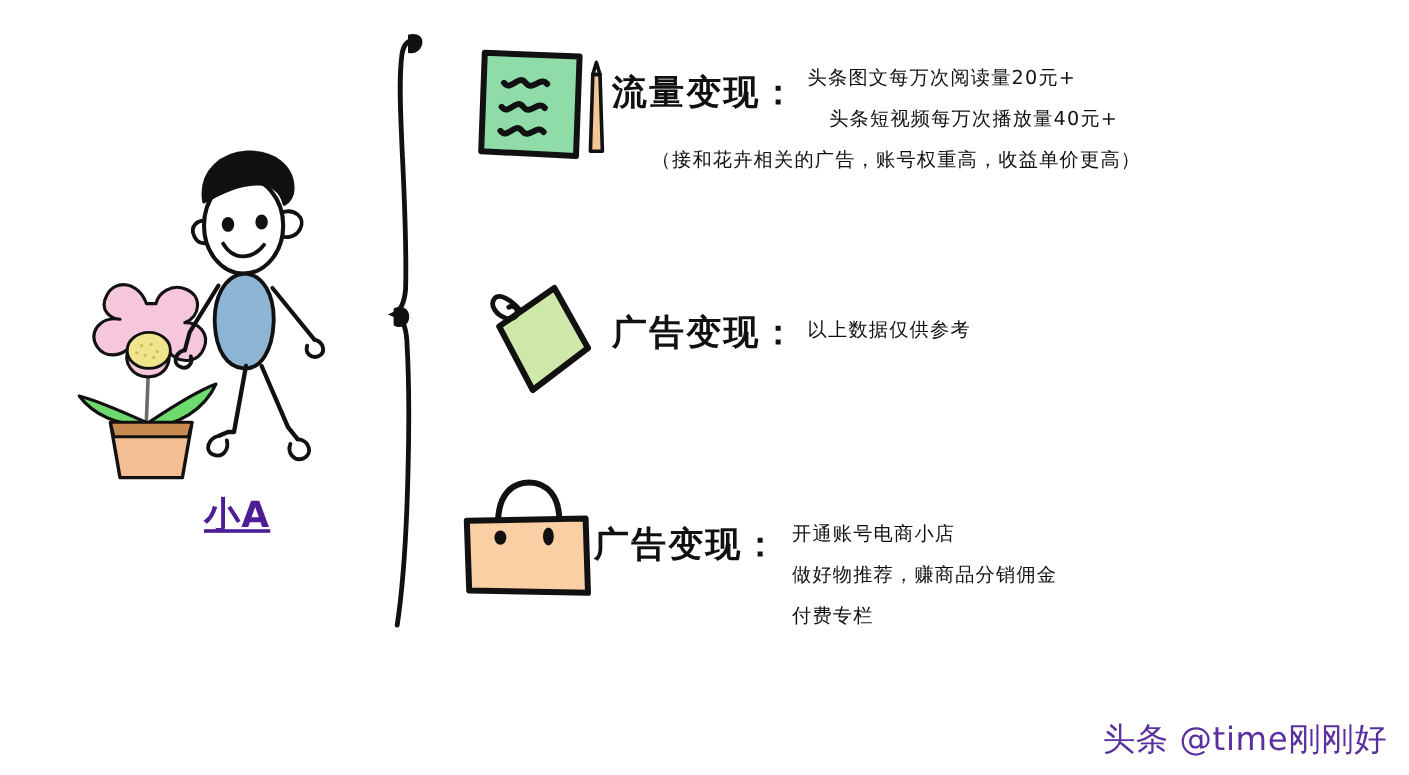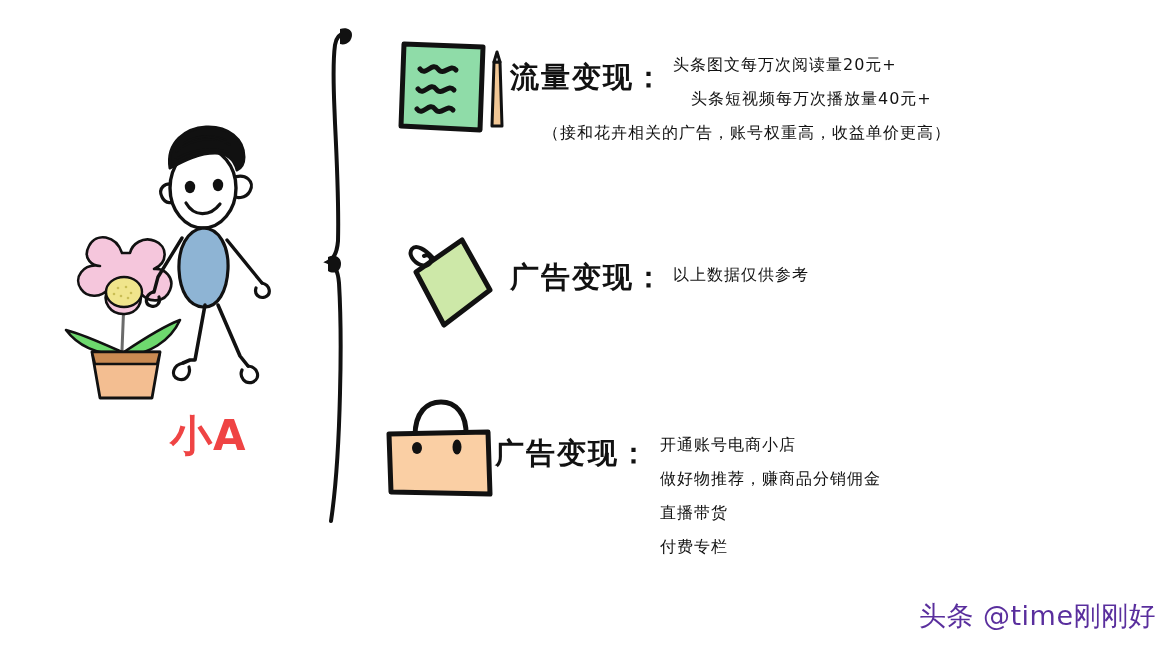--- a/index.html
+++ b/index.html
@@ -22,26 +22,27 @@
     left: 0;
     top: 0;
     width: 340px;
     height: 646px;
   }
 
   #character-label {
     position: absolute;
     left: 170px;
     top: 415px;
-    font-size: 42px;
+    font-size: 30px;
     font-weight: bold;
     letter-spacing: 1px;
-    color: #ef4444;
+    color: #4c1d95;
     font-family: "DejaVu Sans", "Liberation Sans", sans-serif;
     line-height: 1;
+    text-decoration: underline;
   }
 
   
   #brace {
     position: absolute;
     left: 312px;
     top: 25px;
     width: 70px;
     height: 560px;
   }
@@ -250,17 +251,17 @@
 <div class="row" id="row-product">
   <div class="row-icon">
     <svg width="135" height="120" viewBox="0 0 135 120">
       <path d="M40 44 c 0 -24 12 -34 26 -34 c 14 0 26 11 25 34" fill="none" stroke="#111111" stroke-width="5" stroke-linecap="round"></path>
       <path d="M14 42 L113 40 L115 102 L16 100 z" fill="#FACFA4" stroke="#111111" stroke-width="5" stroke-linejoin="round"></path>
       <ellipse cx="42" cy="56" rx="5" ry="6" fill="#111111"></ellipse>
       <ellipse cx="82" cy="55" rx="4.5" ry="7.5" fill="#111111"></ellipse>
     </svg>
   </div>
   <div class="row-text">
-    <span class="heading">广告变现：</span><span class="body-lines"><span class="body-line">开通账号电商小店</span><span class="body-line">做好物推荐，赚商品分销佣金</span><span class="body-line">直播带货</span><span class="body-line">付费专栏</span></span>
+    <span class="heading">广告变现：</span><span class="body-lines"><span class="body-line">开通账号电商小店</span><span class="body-line">做好物推荐，赚商品分销佣金</span><span class="body-line">付费专栏</span></span>
   </div>
 </div>
 
 <div id="watermark">头条 @time刚刚好</div>
 
 </body></html>

